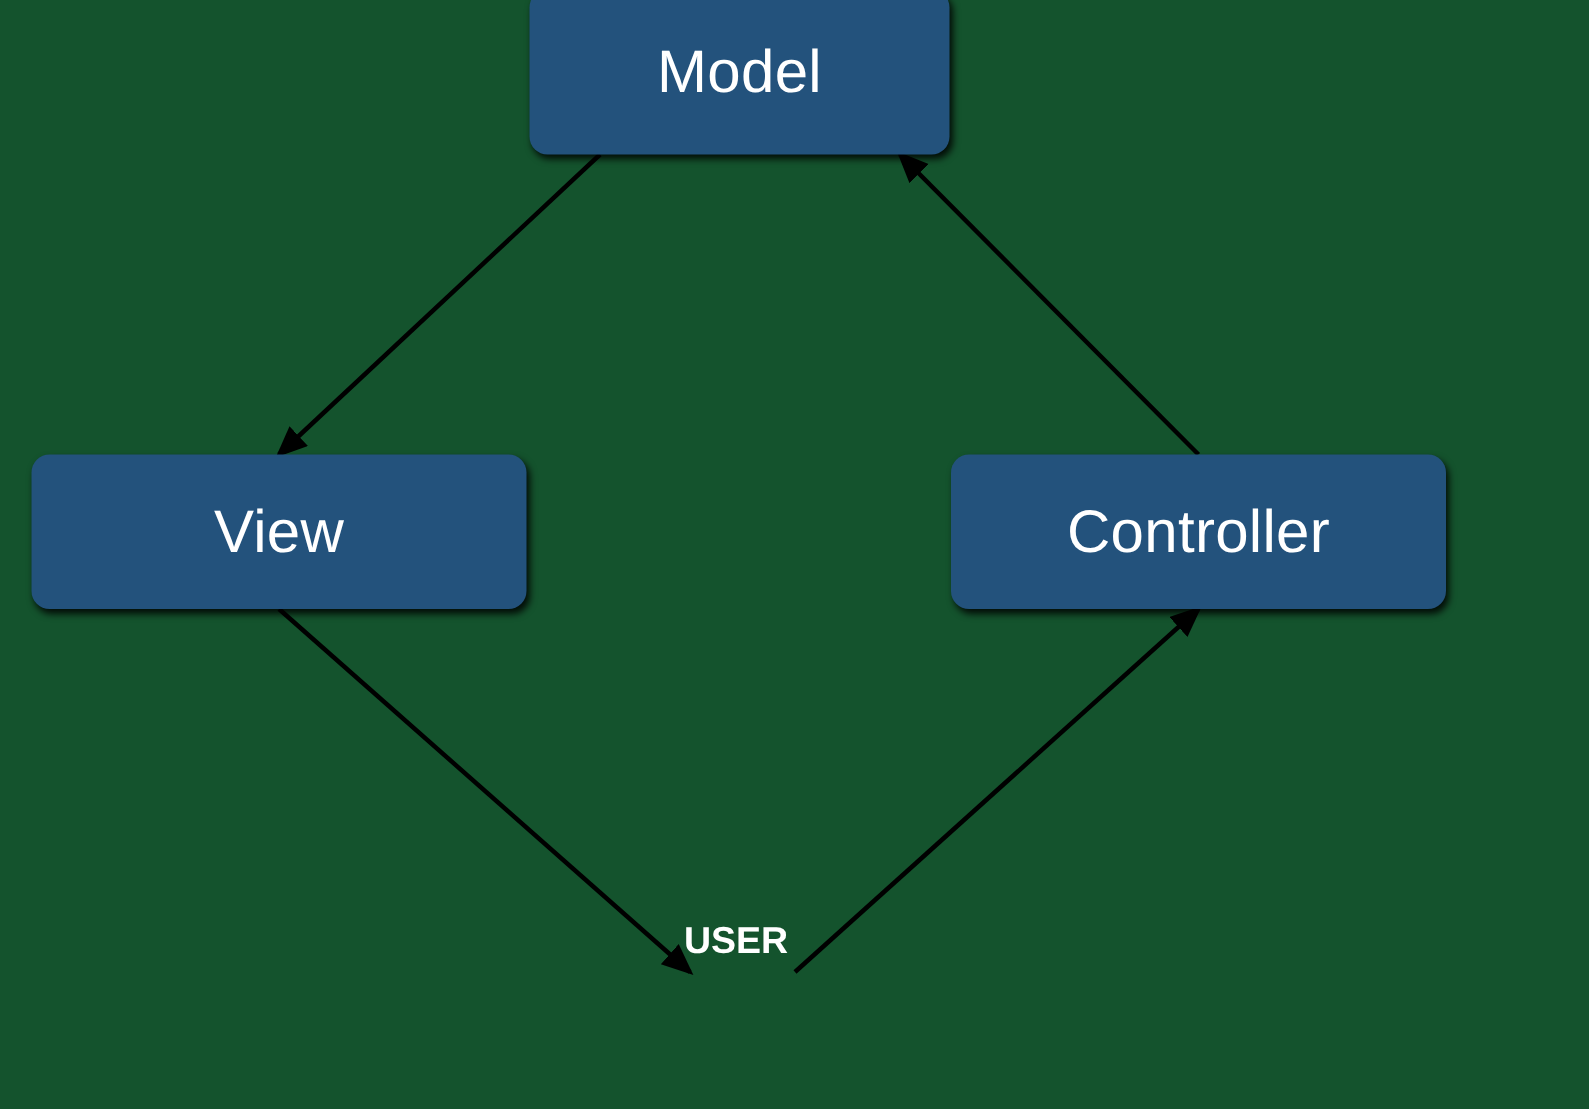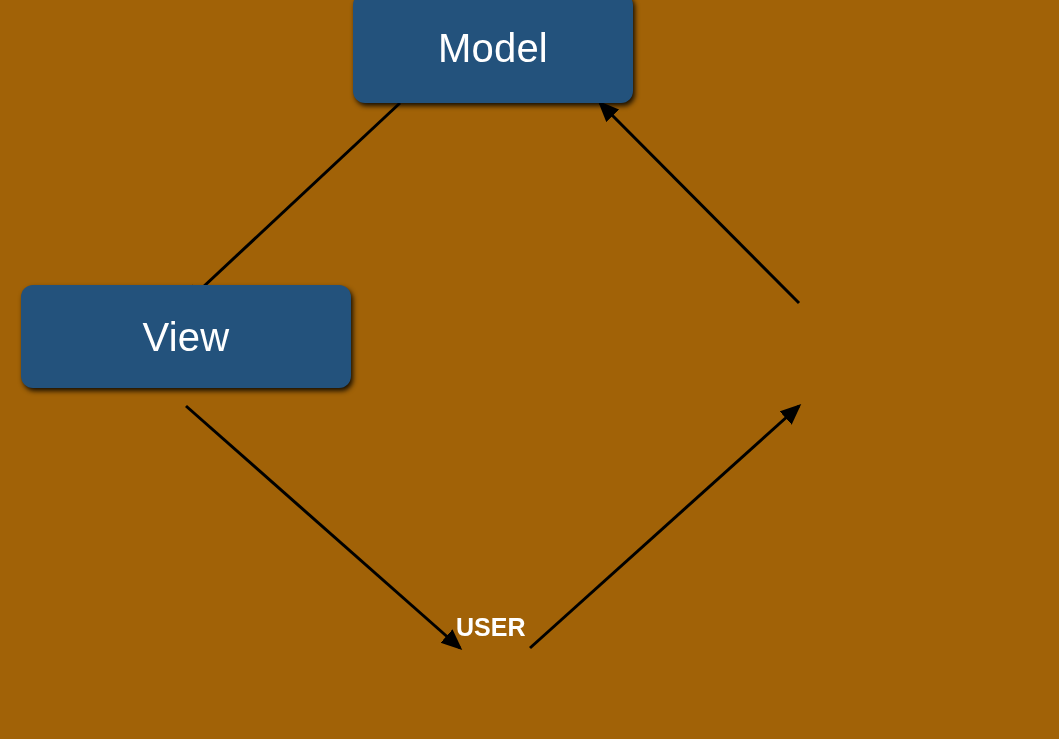--- a/index.html
+++ b/index.html
@@ -8,21 +8,21 @@
     padding: 0;
     background: #000000;
   }
   body {
     font-family: "Liberation Sans", sans-serif;
   }
   #canvas {
     position: relative;
     width: 1059px;
     height: 739px;
-    background: #a16207;
+    background: #14532d;
     overflow: hidden;
   }
   .node {
     position: absolute;
     box-sizing: border-box;
     background: #23527c;
     border-radius: 12px;
     display: flex;
     align-items: center;
     justify-content: center;
@@ -40,21 +40,21 @@
   }
   #node-model {
     left: 353px;
     top: -7px;
     width: 280px;
     height: 110px;
     border-radius: 12px;
   }
   #node-view {
     left: 21px;
-    top: 285px;
+    top: 303px;
     width: 330px;
     height: 103px;
   }
   #node-controller {
     left: 634px;
     top: 303px;
     width: 330px;
     height: 103px;
   }
   .actor-label {
@@ -97,16 +97,19 @@
   </svg>
 
   <div class="node" id="node-model">
     <span class="node-label">Model</span>
   </div>
 
   <div class="node" id="node-view">
     <span class="node-label">View</span>
   </div>
 
+  <div class="node" id="node-controller">
+    <span class="node-label">Controller</span>
+  </div>
 
   <div class="actor-label" id="label-user">USER</div>
 
 </div>
 
 </body></html>

